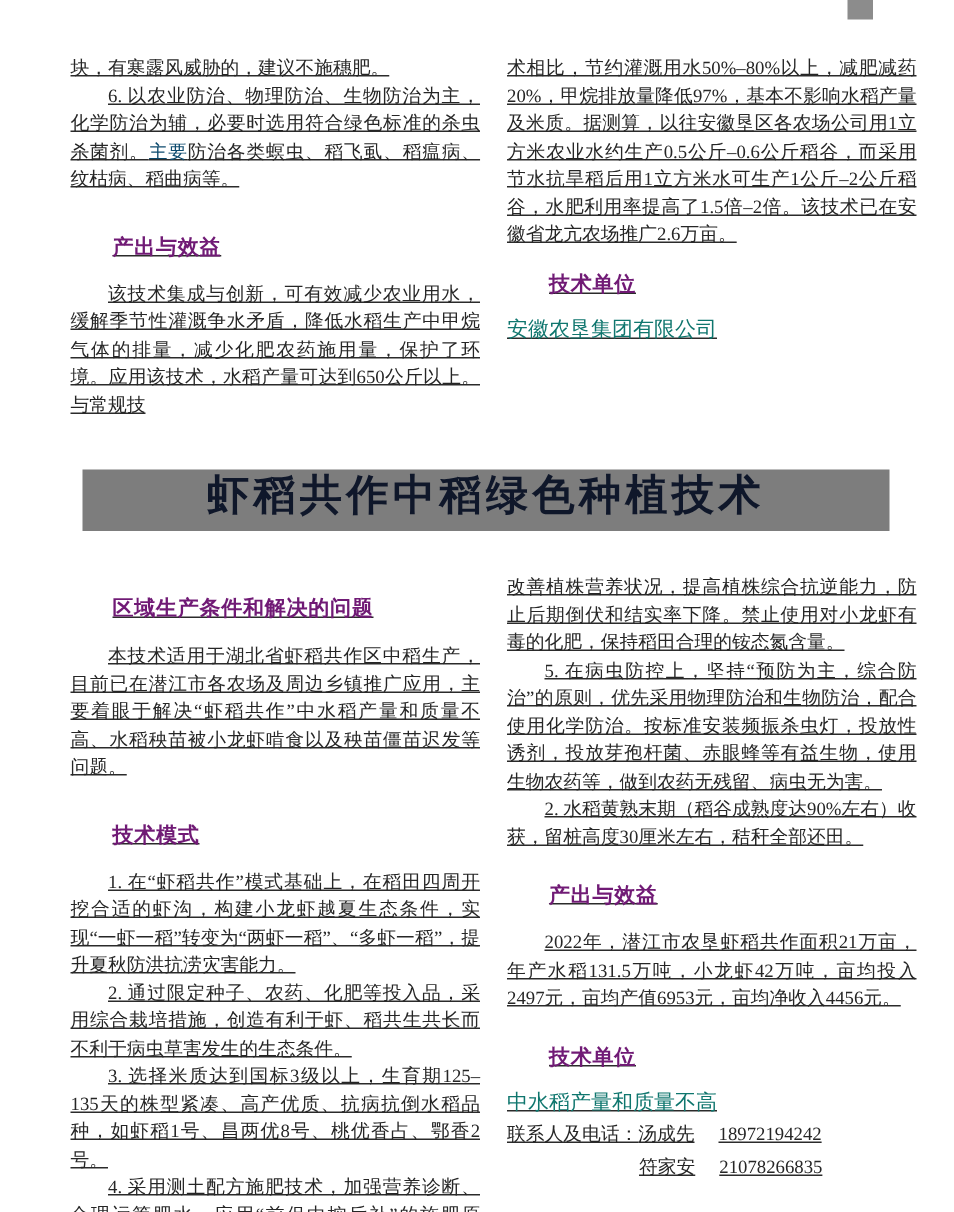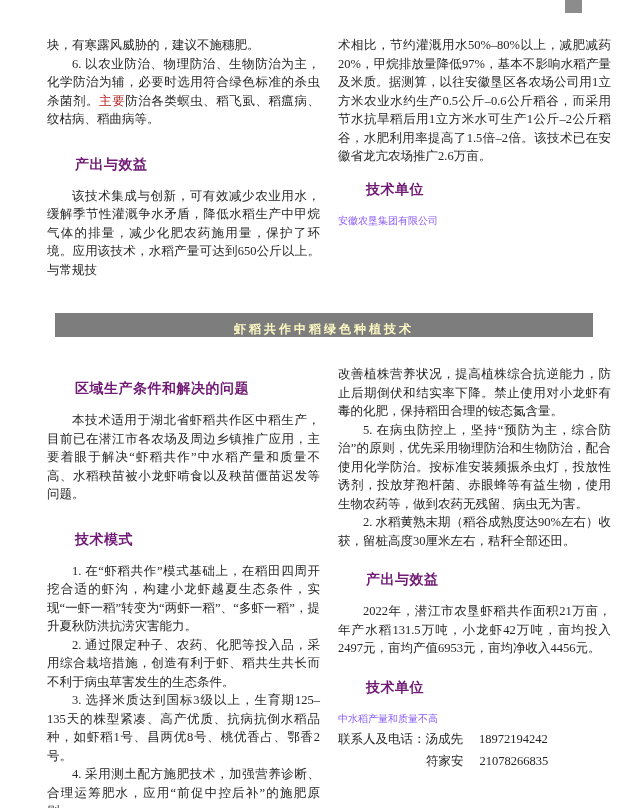--- a/index.html
+++ b/index.html
@@ -10,21 +10,21 @@
     overflow:hidden;
     font-family:"Liberation Serif","DejaVu Serif",serif;
     color:#2b2b2b;
   }
   .top-mark{
     position:absolute;top:0;left:565px;width:17px;height:13px;
     background:#8c8c8c;
   }
   .content{padding:36px 25px 0 47px;}
   .columns{display:flex;gap:18px;}
-  .col{flex:0 0 273px;width:273px;}
+  .col{flex:0 0 273px;width:273px;text-decoration:underline;}
   p.body{
     margin:0;
     font-size:12.5px;
     line-height:18.5px;
     text-align:justify;
     text-indent:2em;
     color:#262626;
   }
   p.noindent{text-indent:0;}
   h3.sec{
@@ -32,29 +32,29 @@
     font-size:14px;line-height:18px;
     font-weight:bold;color:#701a75;
     margin:26px 0 14px 0;
     text-indent:2em;
     letter-spacing:0.5px;
   }
   h3.sec.tight{margin-top:14px;}
   h3.sec.mt-md{margin-top:20px;}
   .banner{
     margin:34px 18px 28px 8px;
-    height:24px;line-height:33px;
+    height:41px;line-height:33px;
     text-align:center;
     font-family:"Liberation Sans","DejaVu Sans",sans-serif;
-    font-size:12px;font-weight:bold;
-    color:#fef9c3;
+    font-size:28px;font-weight:bold;
+    color:#0f172a;
     letter-spacing:3px;
   }
   .unit-name{
-    margin:0;font-size:10px;line-height:18.5px;text-indent:0;color:#8b5cf6;
+    margin:0;font-size:14px;line-height:18.5px;text-indent:0;color:#0f766e;
   }
   .contact-line{
     font-size:12.5px;line-height:22px;color:#262626;
     white-space:nowrap;
   }
   .contact-line .c-name{margin-right:16px;}
   .contact-line.cont{padding-left:88px;}
   .footer{
     position:absolute;top:801px;right:30px;
     display:flex;align-items:center;
@@ -70,21 +70,21 @@
 
 <div class="page">
 
   <div class="top-mark"></div>
 
   <div class="content">
 
     <div class="columns">
       <div class="col">
         <p class="body noindent">块，有寒露风威胁的，建议不施穗肥。</p>
-        <p class="body"><span>6. 以农业防治、物理防治、生物防治为主，化学防治为辅，必要时选用符合绿色标准的杀虫杀菌剂。</span><span class="hl" style="color: #b91c1c;">主要</span><span>防治各类螟虫、稻飞虱、稻瘟病、纹枯病、稻曲病等。</span></p>
+        <p class="body"><span>6. 以农业防治、物理防治、生物防治为主，化学防治为辅，必要时选用符合绿色标准的杀虫杀菌剂。</span><span class="hl" style="color: #0c4a6e;">主要</span><span>防治各类螟虫、稻飞虱、稻瘟病、纹枯病、稻曲病等。</span></p>
         <h3 class="sec">产出与效益</h3>
         <p class="body">该技术集成与创新，可有效减少农业用水，缓解季节性灌溉争水矛盾，降低水稻生产中甲烷气体的排量，减少化肥农药施用量，保护了环境。应用该技术，水稻产量可达到650公斤以上。与常规技</p>
       </div>
       <div class="col">
         <p class="body noindent">术相比，节约灌溉用水50%–80%以上，减肥减药20%，甲烷排放量降低97%，基本不影响水稻产量及米质。据测算，以往安徽垦区各农场公司用1立方米农业水约生产0.5公斤–0.6公斤稻谷，而采用节水抗旱稻后用1立方米水可生产1公斤–2公斤稻谷，水肥利用率提高了1.5倍–2倍。该技术已在安徽省龙亢农场推广2.6万亩。</p>
         <h3 class="sec tight">技术单位</h3>
         <p class="unit-name">安徽农垦集团有限公司</p>
       </div>
     </div>
 

